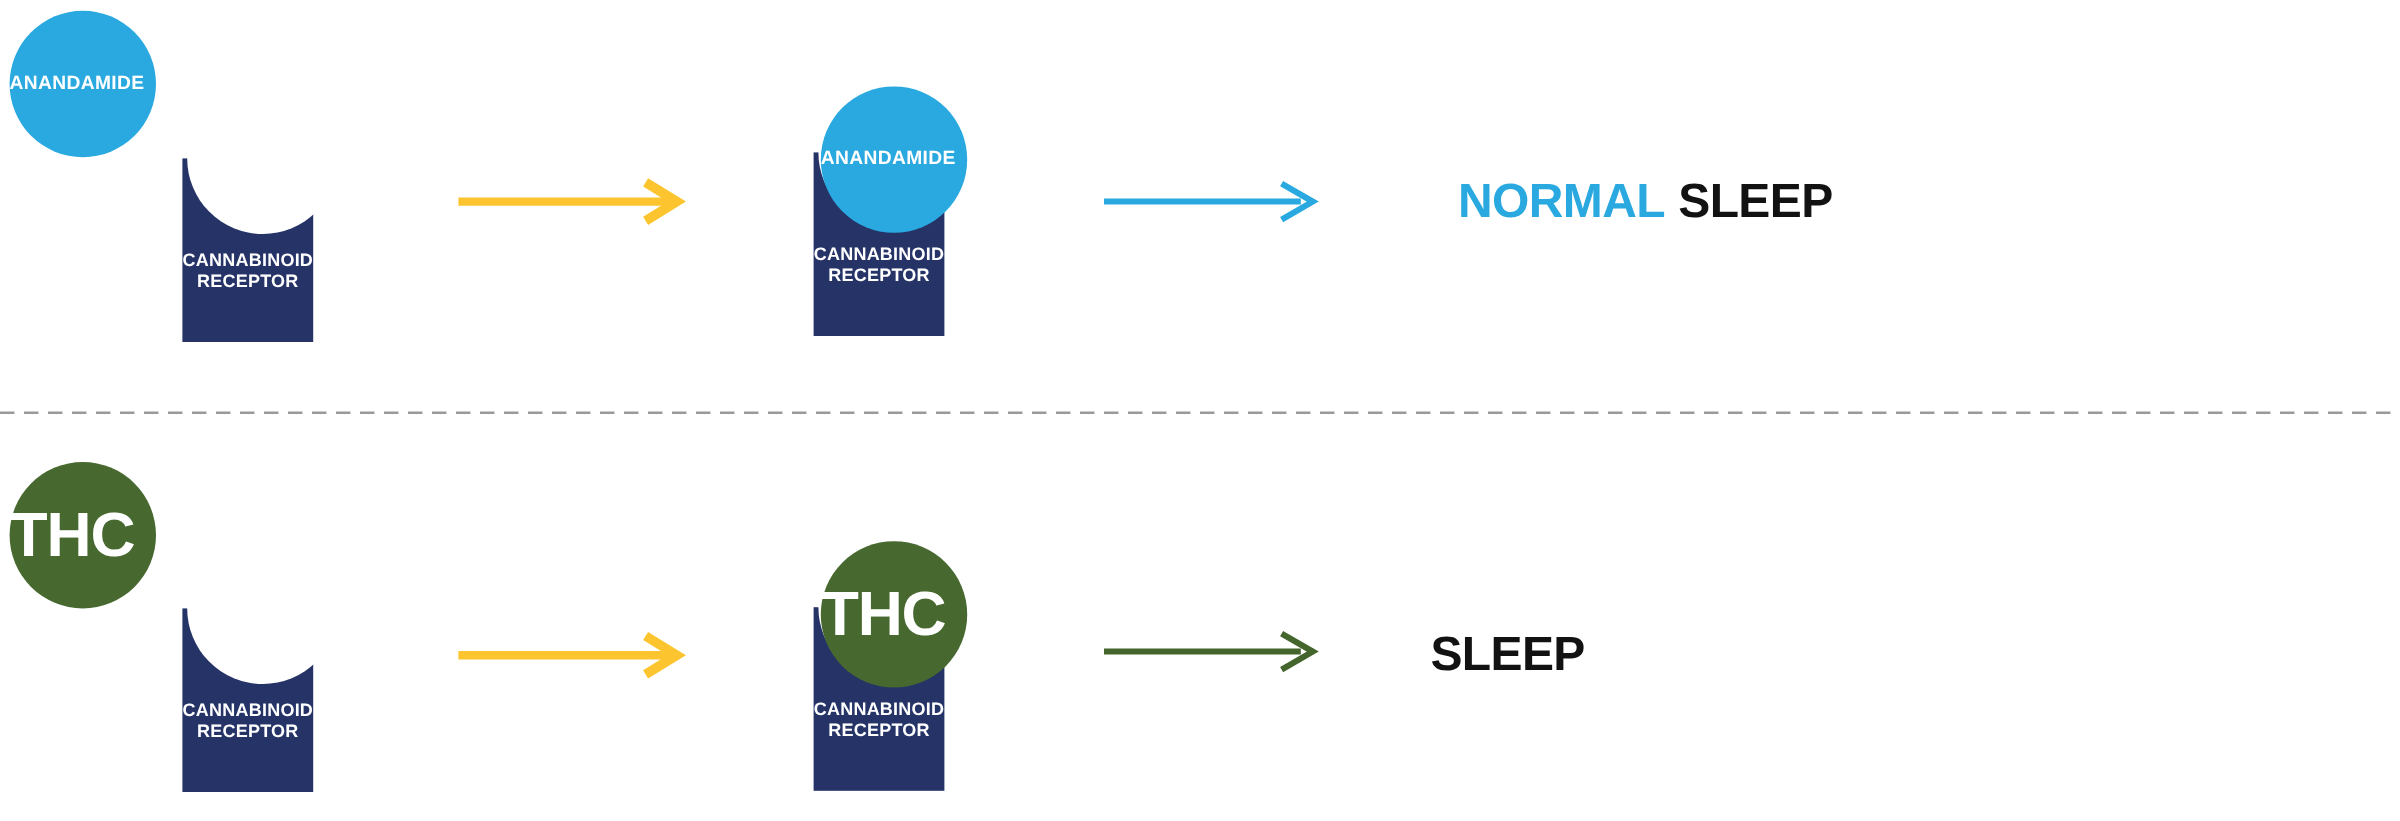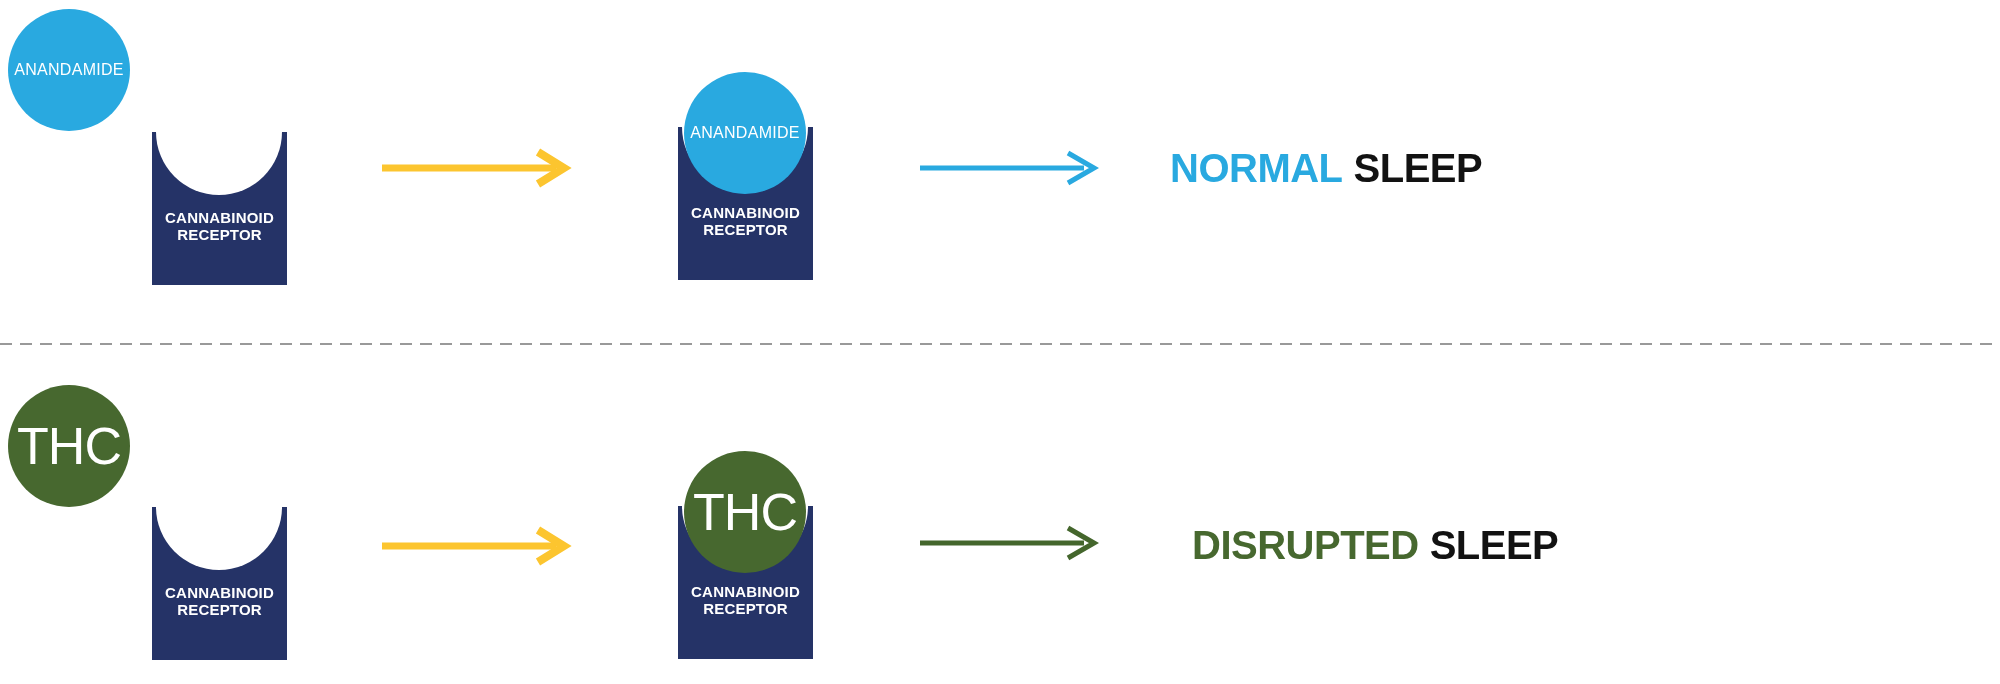--- a/index.html
+++ b/index.html
@@ -13,32 +13,31 @@
   }
 
   
   .ligand {
     position: absolute;
     width: 122px;
     height: 122px;
     border-radius: 50%;
     display: flex;
     align-items: center;
-    justify-content: center;
     color: #ffffff;
-    font-weight: normal;
+    font-weight: bold;
     text-align: center;
   }
   .ligand.small-label { font-size: 16px; letter-spacing: 0.3px; }
   .ligand.big-label   { font-size: 52px; letter-spacing: -1px; }
 
   
   .receptor {
     position: absolute;
-    width: 135px;
+    width: 109px;
     height: 153px;
   }
   .receptor .cutout {
     position: absolute;
     left: 4px;
     top: -63px;
     width: 126px;
     height: 126px;
     border-radius: 50%;
     background: #ffffff;
@@ -79,21 +78,21 @@
 
   
   .divider { position: absolute; left: 0; top: 342px; width: 2000px; height: 4px; }
 
   
   .r1-free-ligand   { left: 8px;    top: 9px; }
   .r1-free-receptor { left: 152px;  top: 132px; }
   .r1-binding-arrow { left: 378px;  top: 148px; }
   .r1-docked        { left: 678px;  top: 72px; }
   .r1-result-arrow  { left: 916px;  top: 150px; }
-  .r1-result        { left: 1170px; top: 146px; }
+  .r1-result        { left: 1215px; top: 146px; }
 
   .r2-free-ligand   { left: 8px;    top: 385px; }
   .r2-free-receptor { left: 152px;  top: 507px; }
   .r2-binding-arrow { left: 378px;  top: 526px; }
   .r2-docked        { left: 678px;  top: 451px; }
   .r2-result-arrow  { left: 916px;  top: 525px; }
   .r2-result        { left: 1192px; top: 523px; }
 </style>
 </head>
 <body>
@@ -173,17 +172,16 @@
       <span>THC</span>
     </div>
   </div>
 
   <svg class="arrow r2-result-arrow" width="184" height="36" viewBox="0 0 184 36">
     <line x1="4" y1="18" x2="168" y2="18" stroke-width="5" stroke="#44662C"></line>
     <polyline points="152,3 178,18 152,33" fill="none" stroke-width="5" stroke="#44662C"></polyline>
   </svg>
 
   <div class="result r2-result">
-    <span style="color: rgb(71, 104, 47);">DISRUPTED</span>
     <span style="color: rgb(18, 18, 18);">SLEEP</span>
   </div>
 
 </div>
 
 </body></html>

